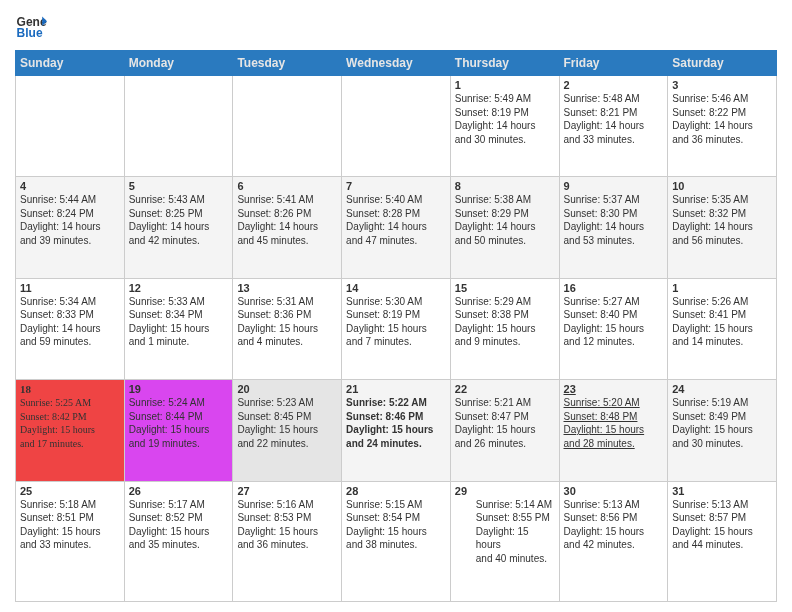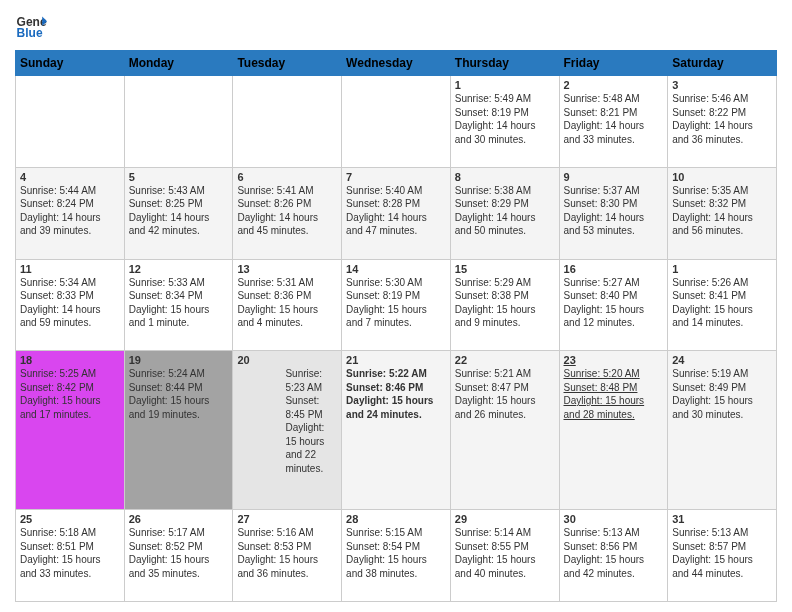--- a/index.html
+++ b/index.html
@@ -47,21 +47,21 @@
     }
     .calendar {
       flex: 1;
       border: 1px solid #ccc;
       border-collapse: collapse;
       width: 100%;
       table-layout: fixed;
     }
     .calendar th {
       background-color: #2a7abf;
-      color: #000000;
+      color: #e5e5e5;
       font-size: 12px;
       font-weight: bold;
       padding: 5px 4px;
       text-align: left;
       border: 1px solid #2a7abf;
     }
     .calendar td {
       border: 1px solid #ccc;
       vertical-align: top;
       padding: 3px 4px;
@@ -244,37 +244,37 @@
           </td>
           <td>
             <span class="day-number">1</span>
             <div class="day-info" style="white-space: pre-line;">Sunrise: 5:26 AM
 Sunset: 8:41 PM
 Daylight: 15 hours
 and 14 minutes.</div>
           </td>
         </tr>
         <tr>
-          <td style="background: #d946ef;">
+          <td style="background: #ef4444; font-family: Liberation Serif, serif;">
             <span class="day-number">18</span>
             <div class="day-info" style="white-space: pre-line;">Sunrise: 5:25 AM
 Sunset: 8:42 PM
 Daylight: 15 hours
 and 17 minutes.</div>
           </td>
-          <td style="background: #a3a3a3;">
+          <td style="background: #d946ef;">
             <span class="day-number">19</span>
             <div class="day-info" style="white-space: pre-line;">Sunrise: 5:24 AM
 Sunset: 8:44 PM
 Daylight: 15 hours
 and 19 minutes.</div>
           </td>
           <td style="background: #e5e5e5;">
             <span class="day-number">20</span>
-            <div class="day-info" style="white-space: pre-line; margin-left: 48px;">Sunrise: 5:23 AM
+            <div class="day-info" style="white-space: pre-line;">Sunrise: 5:23 AM
 Sunset: 8:45 PM
 Daylight: 15 hours
 and 22 minutes.</div>
           </td>
           <td style="background: rgb(244, 244, 244);">
             <span class="day-number">21</span>
             <div class="day-info" style="white-space: pre-line; font-weight: bold;">Sunrise: 5:22 AM
 Sunset: 8:46 PM
 Daylight: 15 hours
 and 24 minutes.</div>
@@ -325,21 +325,21 @@
           </td>
           <td>
             <span class="day-number">28</span>
             <div class="day-info" style="white-space: pre-line;">Sunrise: 5:15 AM
 Sunset: 8:54 PM
 Daylight: 15 hours
 and 38 minutes.</div>
           </td>
           <td>
             <span class="day-number">29</span>
-            <div class="day-info" style="white-space: pre-line;">Sunrise: 5:14 AM
+            <div class="day-info" style="white-space: pre-line; margin-left: 21px;">Sunrise: 5:14 AM
 Sunset: 8:55 PM
 Daylight: 15 hours
 and 40 minutes.</div>
           </td>
           <td>
             <span class="day-number">30</span>
             <div class="day-info" style="white-space: pre-line;">Sunrise: 5:13 AM
 Sunset: 8:56 PM
 Daylight: 15 hours
 and 42 minutes.</div>

